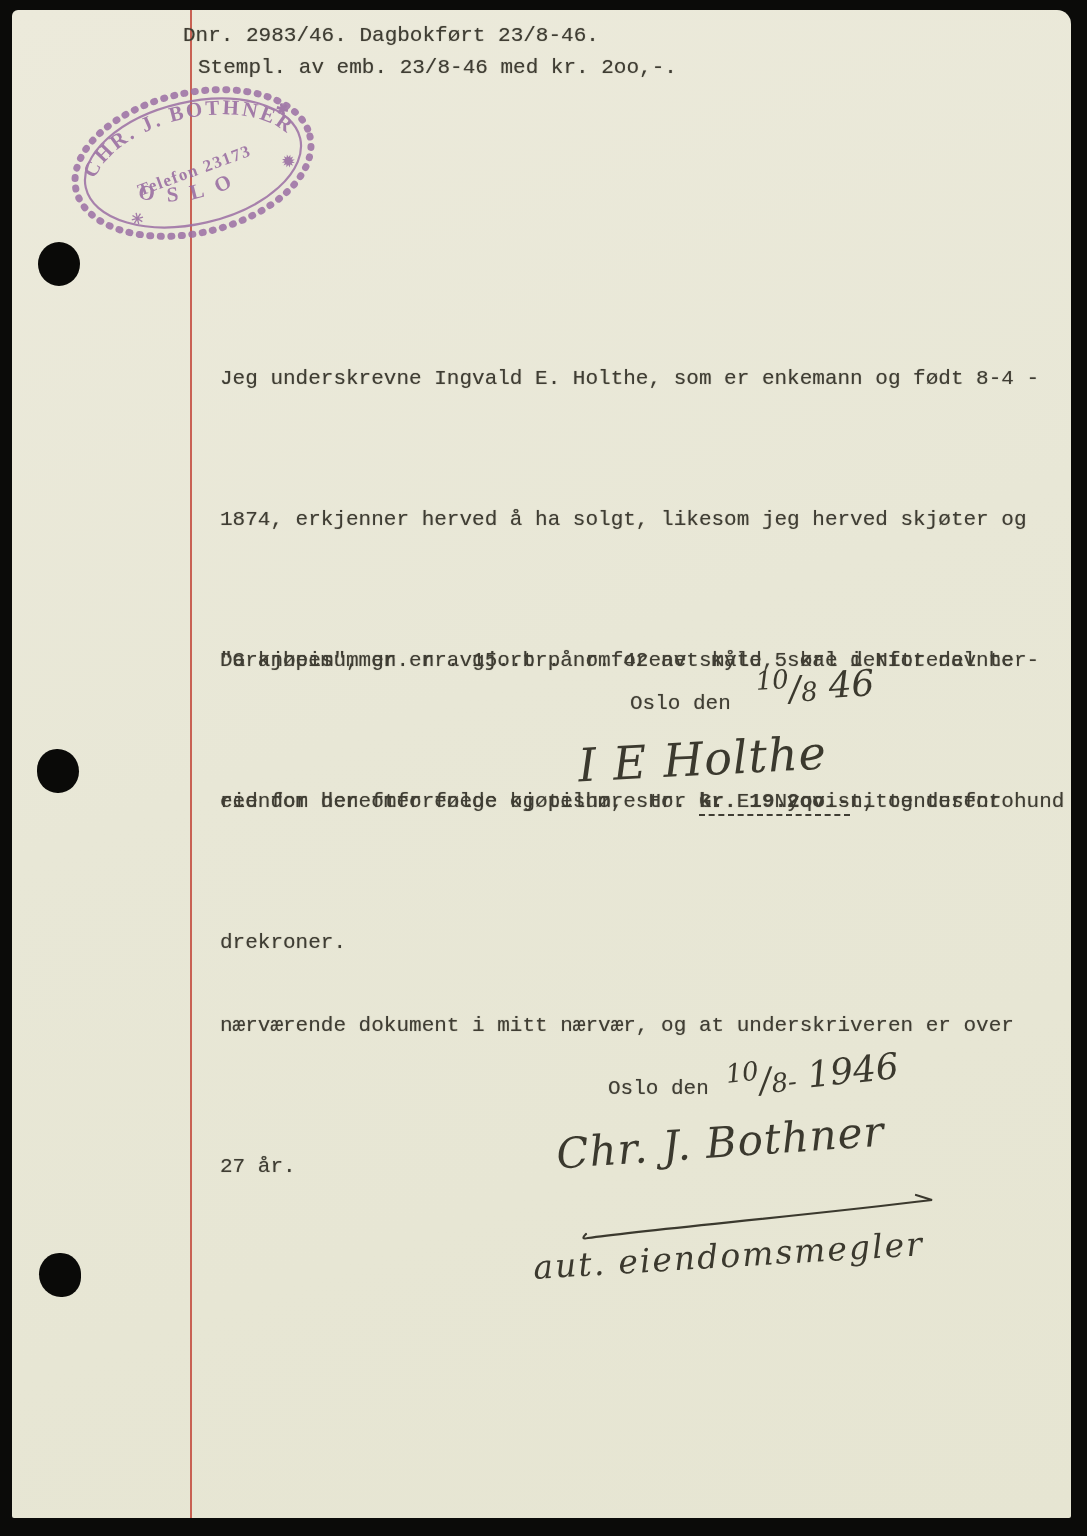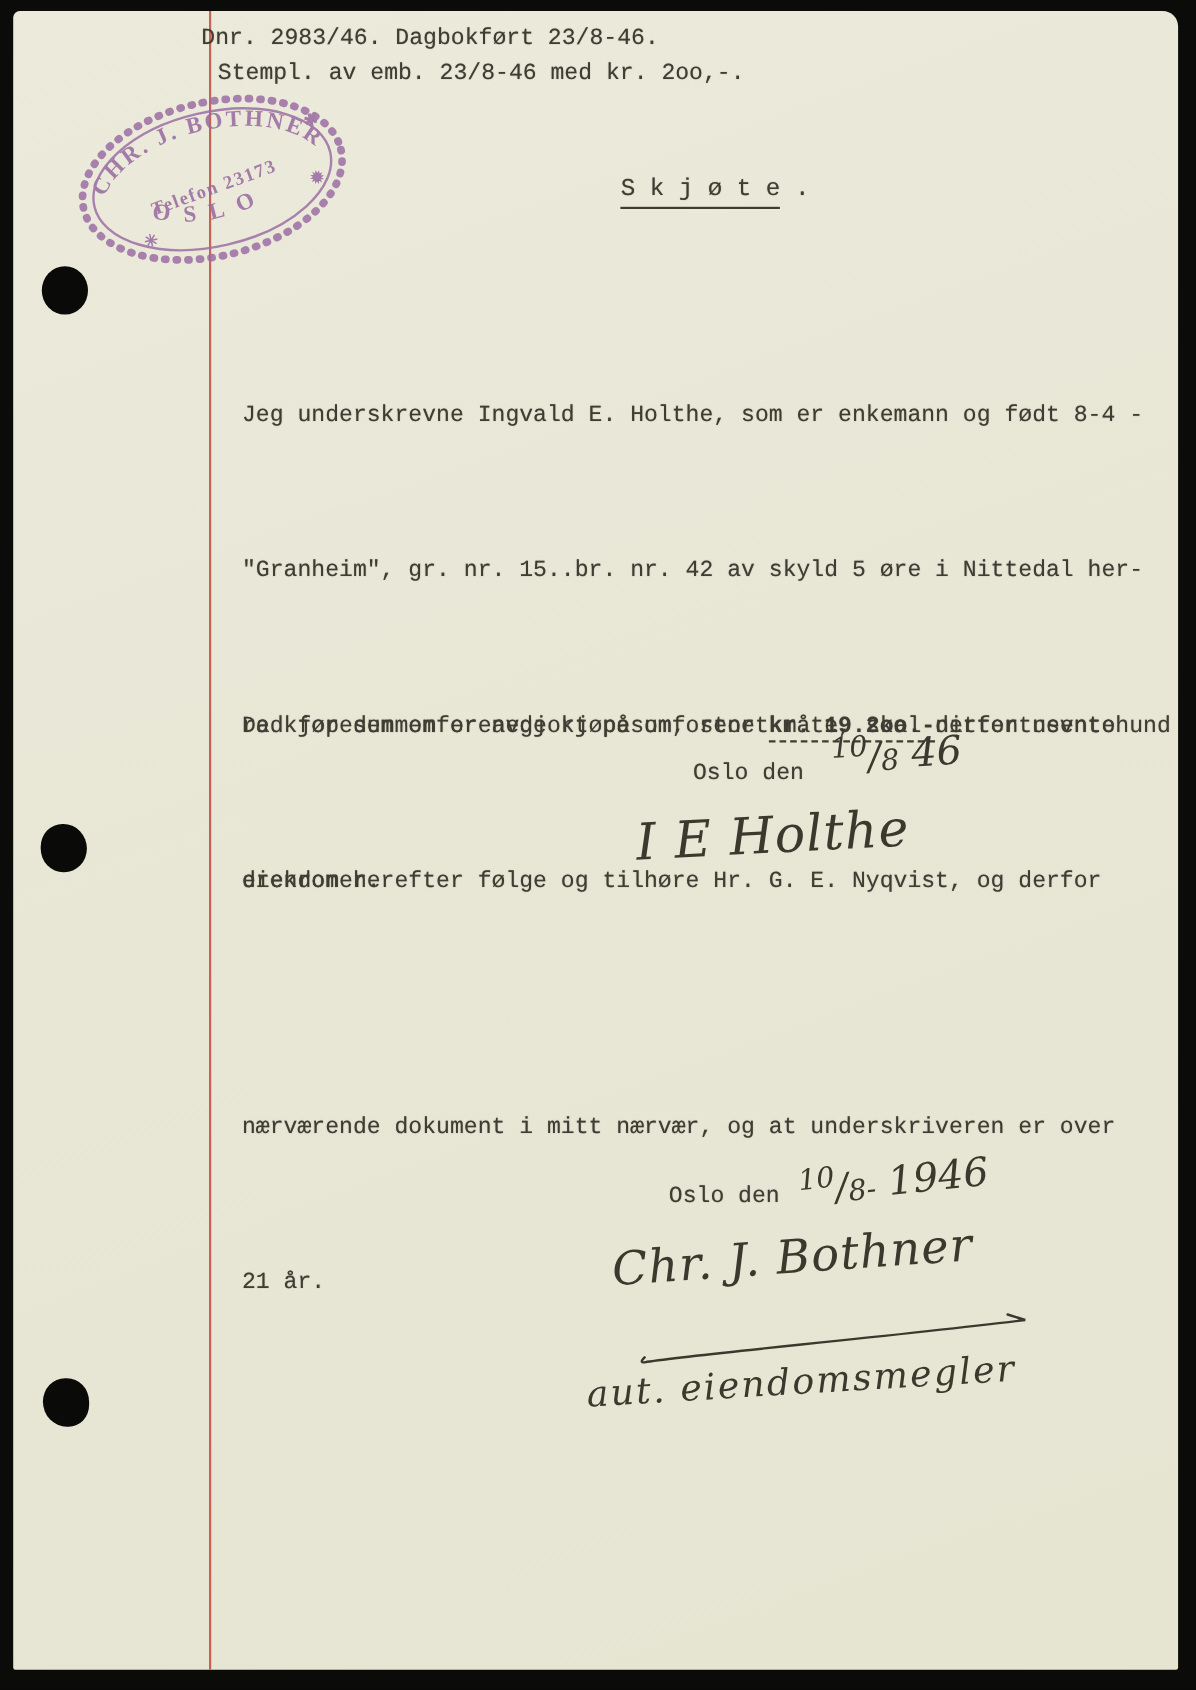--- a/index.html
+++ b/index.html
@@ -79,43 +79,41 @@
       </text>
       <text class="st-phone" x="129" y="92" text-anchor="middle" transform="rotate(-7 129 88)">Telefon 23173</text>
       <text class="st-city" text-anchor="middle">
         <textPath href="#arcBottom" startOffset="46%">OSLO</textPath>
       </text>
       <text class="st-star" x="222" y="52">✱</text>
       <text class="st-star" x="216" y="104">✹</text>
       <text class="st-star" x="56" y="126">✳</text>
     </svg>
 
-    <div class="typed title">
-      <span class="underlined">S k j ø t e</span><span> .</span>
-    </div>
 
     <div class="typed para p1">
       <div class="line">Jeg underskrevne Ingvald E. Holthe, som er enkemann og født 8-4 -</div>
+      <div class="line">1874, erkjenner herved å ha solgt, likesom jeg herved skjøter og</div>
       <div class="line">"Granheim", gr. nr. 15..br. nr. 42 av skyld 5 øre i Nittedal her-</div>
       <div class="line"><span>red for den omforenede kjøpesum, stor </span><span class="amount">kr. 19.2oo.-</span><span>nittentusentohund</span></div>
       <div class="line">drekroner.</div>
     </div>
 
     <div class="typed para p2">
       <div class="line">Da kjøpesummen er avgjort på omforenet måte, skal derfor nevnte</div>
       <div class="line">eiendom herefter følge og tilhøre Hr. G. E. Nyqvist, og derfor</div>
     </div>
 
     <div class="typed osloden1">Oslo den</div>
     <div class="hand date1"><span class="fr-num">10</span><span class="fr-sep">/</span><span class="fr-den">8</span><span> 46</span></div>
     <div class="hand sig1">I E Holthe</div>
 
     <div class="typed para p3">
       <div class="line">nærværende dokument i mitt nærvær, og at underskriveren er over</div>
-      <div class="line">21 år.</div>
+      <div class="line">27 år.</div>
     </div>
 
     <div class="typed osloden2">Oslo den</div>
     <div class="hand date2"><span class="fr-num">10</span><span class="fr-sep">/</span><span class="fr-den">8</span><span class="fr-den">-</span><span> 1946</span></div>
     <div class="hand sig2">Chr. J. Bothner</div>
 
     <svg class="flourish" viewBox="0 0 410 72">
       <path d="M 24 56 q -6 6 2 4 C 80 52 240 38 370 22 l -16 -5"></path>
     </svg>
 

